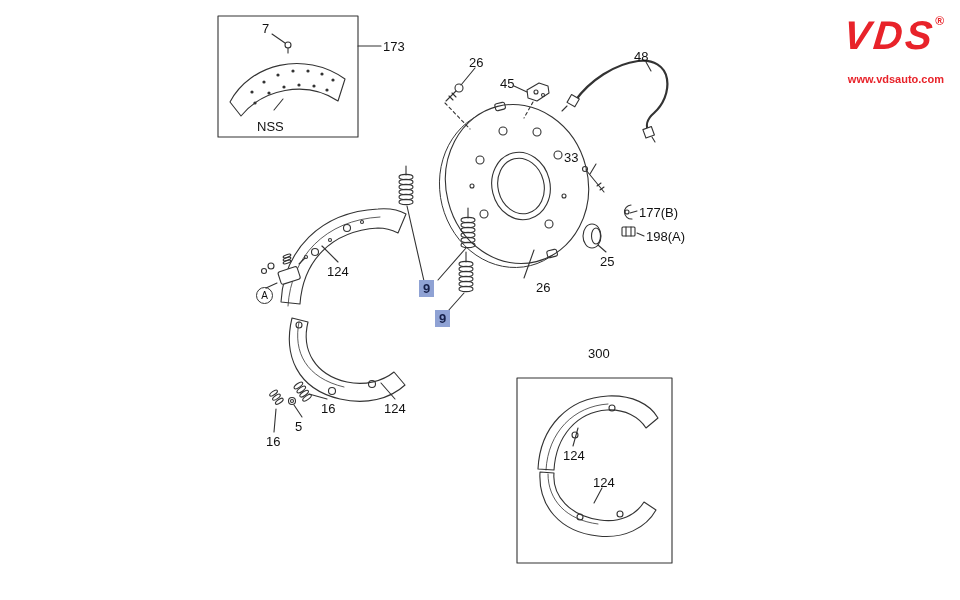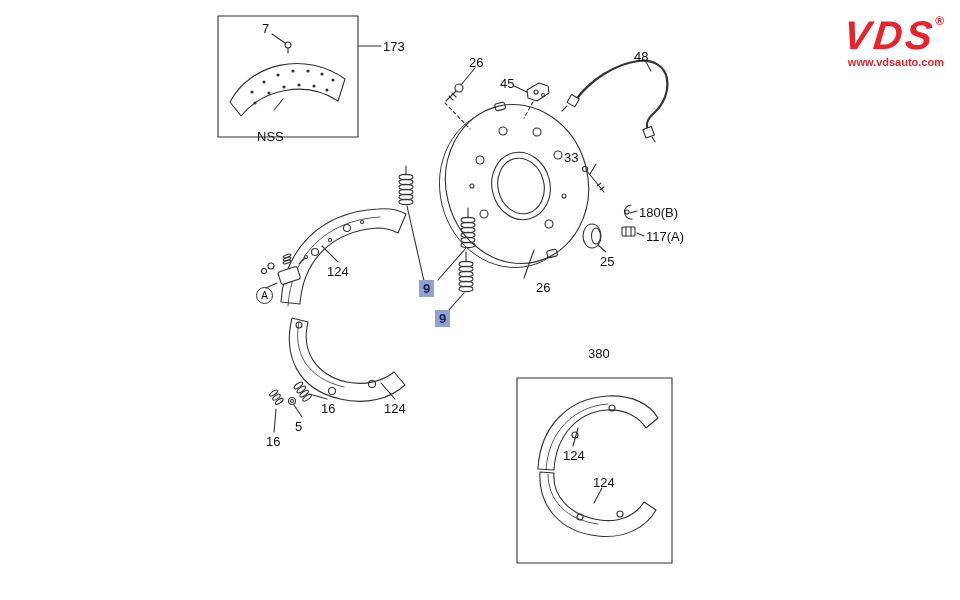--- a/index.html
+++ b/index.html
@@ -8,21 +8,21 @@
   .art{position:absolute;left:0;top:0;}
   .lbl{position:absolute;font-size:13px;color:#111;white-space:nowrap;line-height:15px;}
   .chip{position:absolute;font-size:13px;font-weight:bold;color:#16204a;background:#8fa2d4;
         padding:0 4px;line-height:17px;}
   .circle-ref{position:absolute;width:15px;height:15px;border:1px solid #333;border-radius:50%;
         font-size:10px;color:#111;display:flex;align-items:center;justify-content:center;}
   .logo{position:absolute;right:16px;top:16px;text-align:right;}
   .logo-name{font-style:italic;font-weight:900;font-size:40px;letter-spacing:3px;
         color:#e8232a;line-height:0.95;transform:skewX(-6deg);display:inline-block;}
   .logo-reg{font-size:12px;font-weight:bold;color:#e8232a;vertical-align:top;position:relative;top:-2px;}
-  .logo-site{font-size:11px;font-weight:bold;color:#e8232a;margin-top:2px;}
+  .logo-site{font-size:11px;font-weight:bold;color:#e8232a;margin-top:19px;}
 </style>
 </head>
 <body>
 
 <div class="stage">
 
   <svg class="art" width="960" height="600" viewBox="0 0 960 600" fill="none" stroke="#333" stroke-width="1.1" stroke-linecap="round" stroke-linejoin="round">
 
     <g>
       <rect x="218" y="16" width="140" height="121" fill="#fff"></rect>
@@ -212,38 +212,38 @@
         <circle cx="580" cy="517" r="3"></circle>
           <circle cx="620" cy="514" r="3"></circle>
       </g>
       <path d="M573,446 L578,428"></path>
       <path d="M602,488 L594,503"></path>
     </g>
   </svg>
 
   <div class="lbl" style="left:262px;top:21px">7</div>
   <div class="lbl" style="left:383px;top:39px">173</div>
-  <div class="lbl" style="left:257px;top:129px">NSS</div>
+  <div class="lbl" style="left:257px;top:119px">NSS</div>
   <div class="lbl" style="left:469px;top:55px">26</div>
   <div class="lbl" style="left:500px;top:76px">45</div>
   <div class="lbl" style="left:634px;top:49px">48</div>
   <div class="lbl" style="left:564px;top:150px">33</div>
-  <div class="lbl" style="left:639px;top:205px">180(B)</div>
-  <div class="lbl" style="left:646px;top:229px">117(A)</div>
+  <div class="lbl" style="left:639px;top:205px">177(B)</div>
+  <div class="lbl" style="left:646px;top:229px">198(A)</div>
   <div class="lbl" style="left:600px;top:254px">25</div>
   <div class="lbl" style="left:536px;top:280px">26</div>
   <div class="lbl" style="left:327px;top:264px">124</div>
   <div class="circle-ref" style="left:256px;top:287px">A</div>
   <div class="chip" style="left:419px;top:280px">9</div>
   <div class="chip" style="left:435px;top:310px">9</div>
   <div class="lbl" style="left:384px;top:401px">124</div>
   <div class="lbl" style="left:321px;top:401px">16</div>
   <div class="lbl" style="left:295px;top:419px">5</div>
   <div class="lbl" style="left:266px;top:434px">16</div>
-  <div class="lbl" style="left:588px;top:346px">380</div>
+  <div class="lbl" style="left:588px;top:346px">300</div>
   <div class="lbl" style="left:563px;top:448px">124</div>
   <div class="lbl" style="left:593px;top:475px">124</div>
 
   <div class="logo">
     <div>
       <span class="logo-name">VDS</span><span class="logo-reg">®</span>
     </div>
     <div class="logo-site">www.vdsauto.com</div>
   </div>
 

